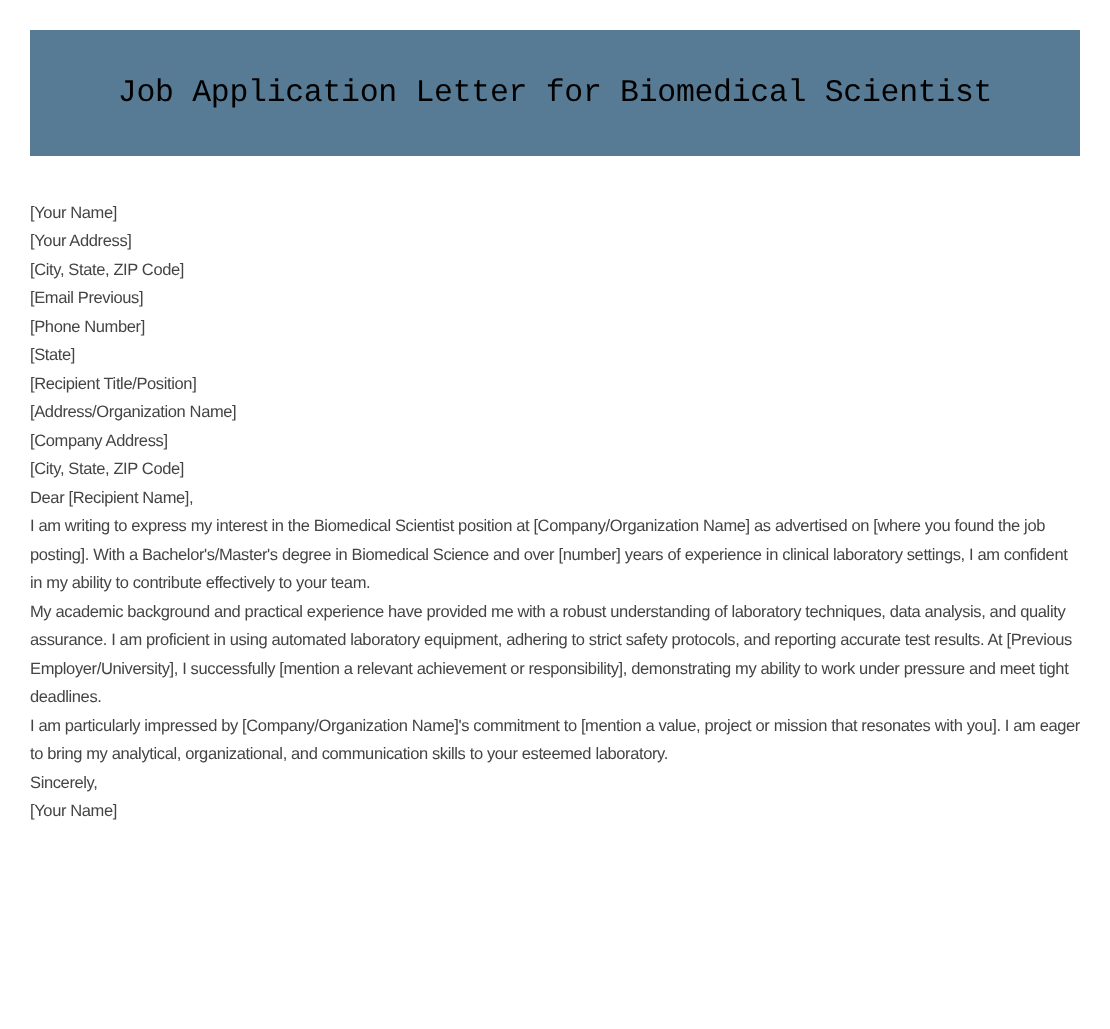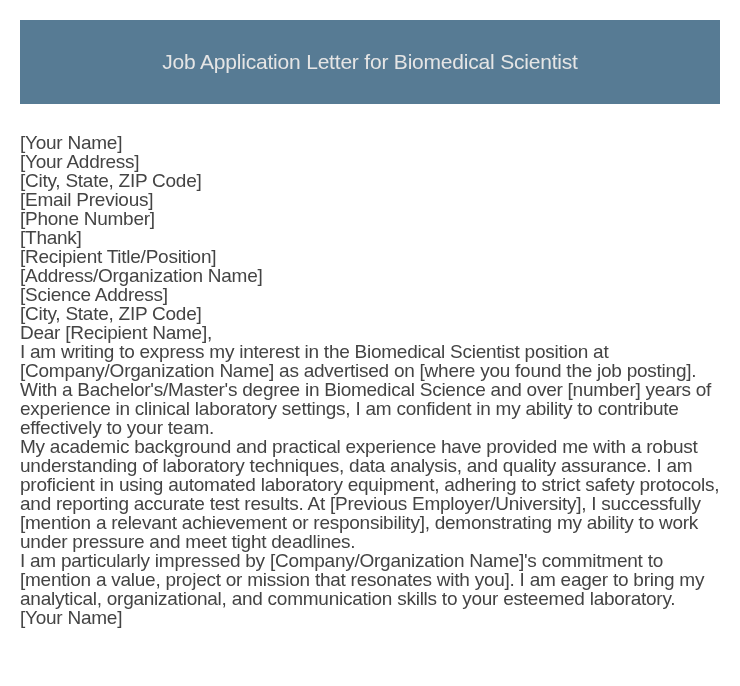--- a/index.html
+++ b/index.html
@@ -20,33 +20,33 @@
       top: 20px;
       width: 700px;
       height: 84px;
       background: #577b94;
       display: flex;
       align-items: center;
       justify-content: center;
     }
     .header h1 {
       margin: 0;
-      color: #e5e5e5;
+      color: #000000;
       font-weight: normal;
       font-size: 21px;
       letter-spacing: -0.2px;
-      font-family: Liberation Sans, sans-serif;
+      font-family: Liberation Mono, monospace;
     }
     .letter {
       position: absolute;
       left: 20px;
       top: 133px;
       width: 702px;
       color: #444444;
-      font-size: 19px;
+      font-size: 11px;
       line-height: 19px;
       letter-spacing: -0.25px;
     }
     .letter .line, .letter p {
       margin: 0;
       padding: 0;
     }
   </style>
 </head>
 <body>
@@ -54,23 +54,24 @@
 <div class="header">
   <h1>Job Application Letter for Biomedical Scientist</h1>
 </div>
 
 <div class="letter">
   <div class="line">[Your Name]</div>
   <div class="line">[Your Address]</div>
   <div class="line">[City, State, ZIP Code]</div>
   <div class="line">[Email Previous]</div>
   <div class="line">[Phone Number]</div>
-  <div class="line">[Thank]</div>
+  <div class="line">[State]</div>
   <div class="line">[Recipient Title/Position]</div>
   <div class="line">[Address/Organization Name]</div>
-  <div class="line">[Science Address]</div>
+  <div class="line">[Company Address]</div>
   <div class="line">[City, State, ZIP Code]</div>
   <div class="line">Dear [Recipient Name],</div>
   <p>I am writing to express my interest in the Biomedical Scientist position at [Company/Organization Name] as advertised on [where you found the job posting]. With a Bachelor's/Master's degree in Biomedical Science and over [number] years of experience in clinical laboratory settings, I am confident in my ability to contribute effectively to your team.</p>
   <p>My academic background and practical experience have provided me with a robust understanding of laboratory techniques, data analysis, and quality assurance. I am proficient in using automated laboratory equipment, adhering to strict safety protocols, and reporting accurate test results. At [Previous Employer/University], I successfully [mention a relevant achievement or responsibility], demonstrating my ability to work under pressure and meet tight deadlines.</p>
   <p>I am particularly impressed by [Company/Organization Name]'s commitment to [mention a value, project or mission that resonates with you]. I am eager to bring my analytical, organizational, and communication skills to your esteemed laboratory.</p>
+  <div class="line">Sincerely,</div>
   <div class="line">[Your Name]</div>
 </div>
 
 </body></html>

